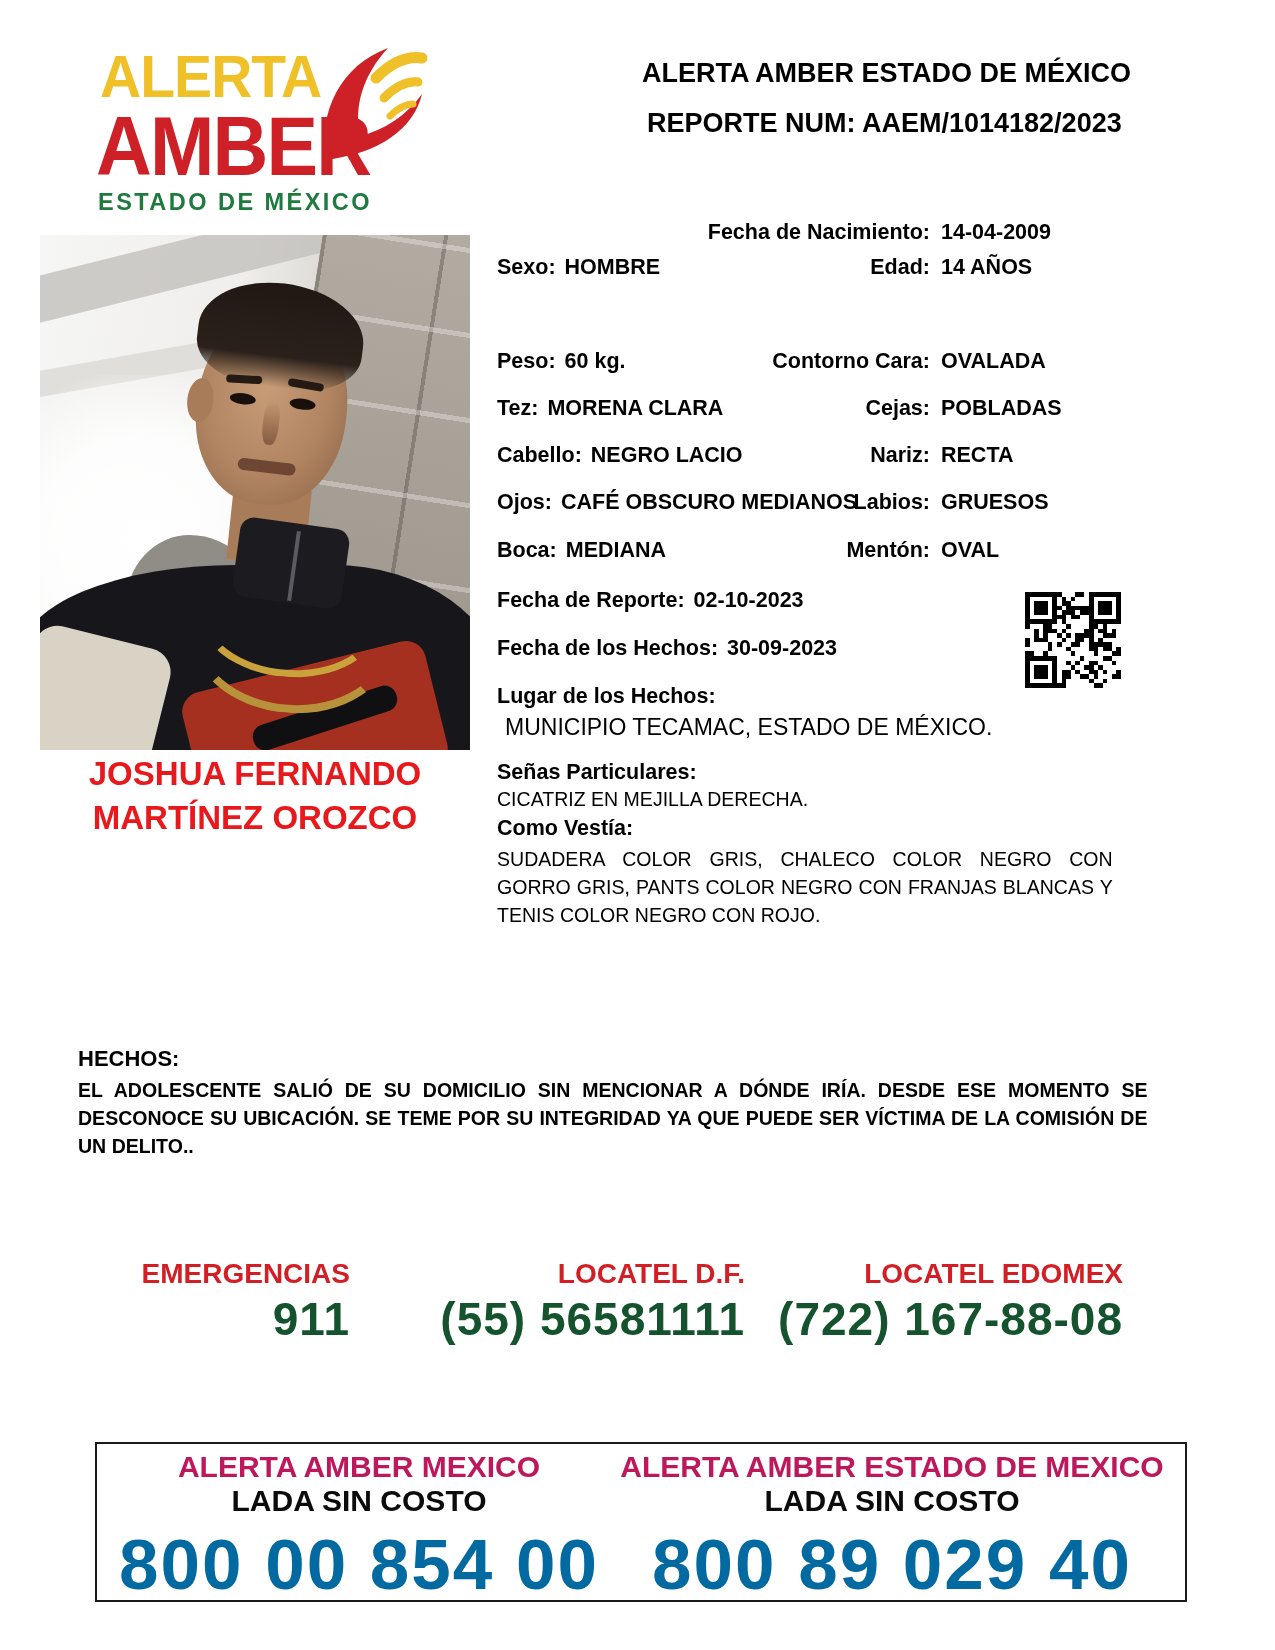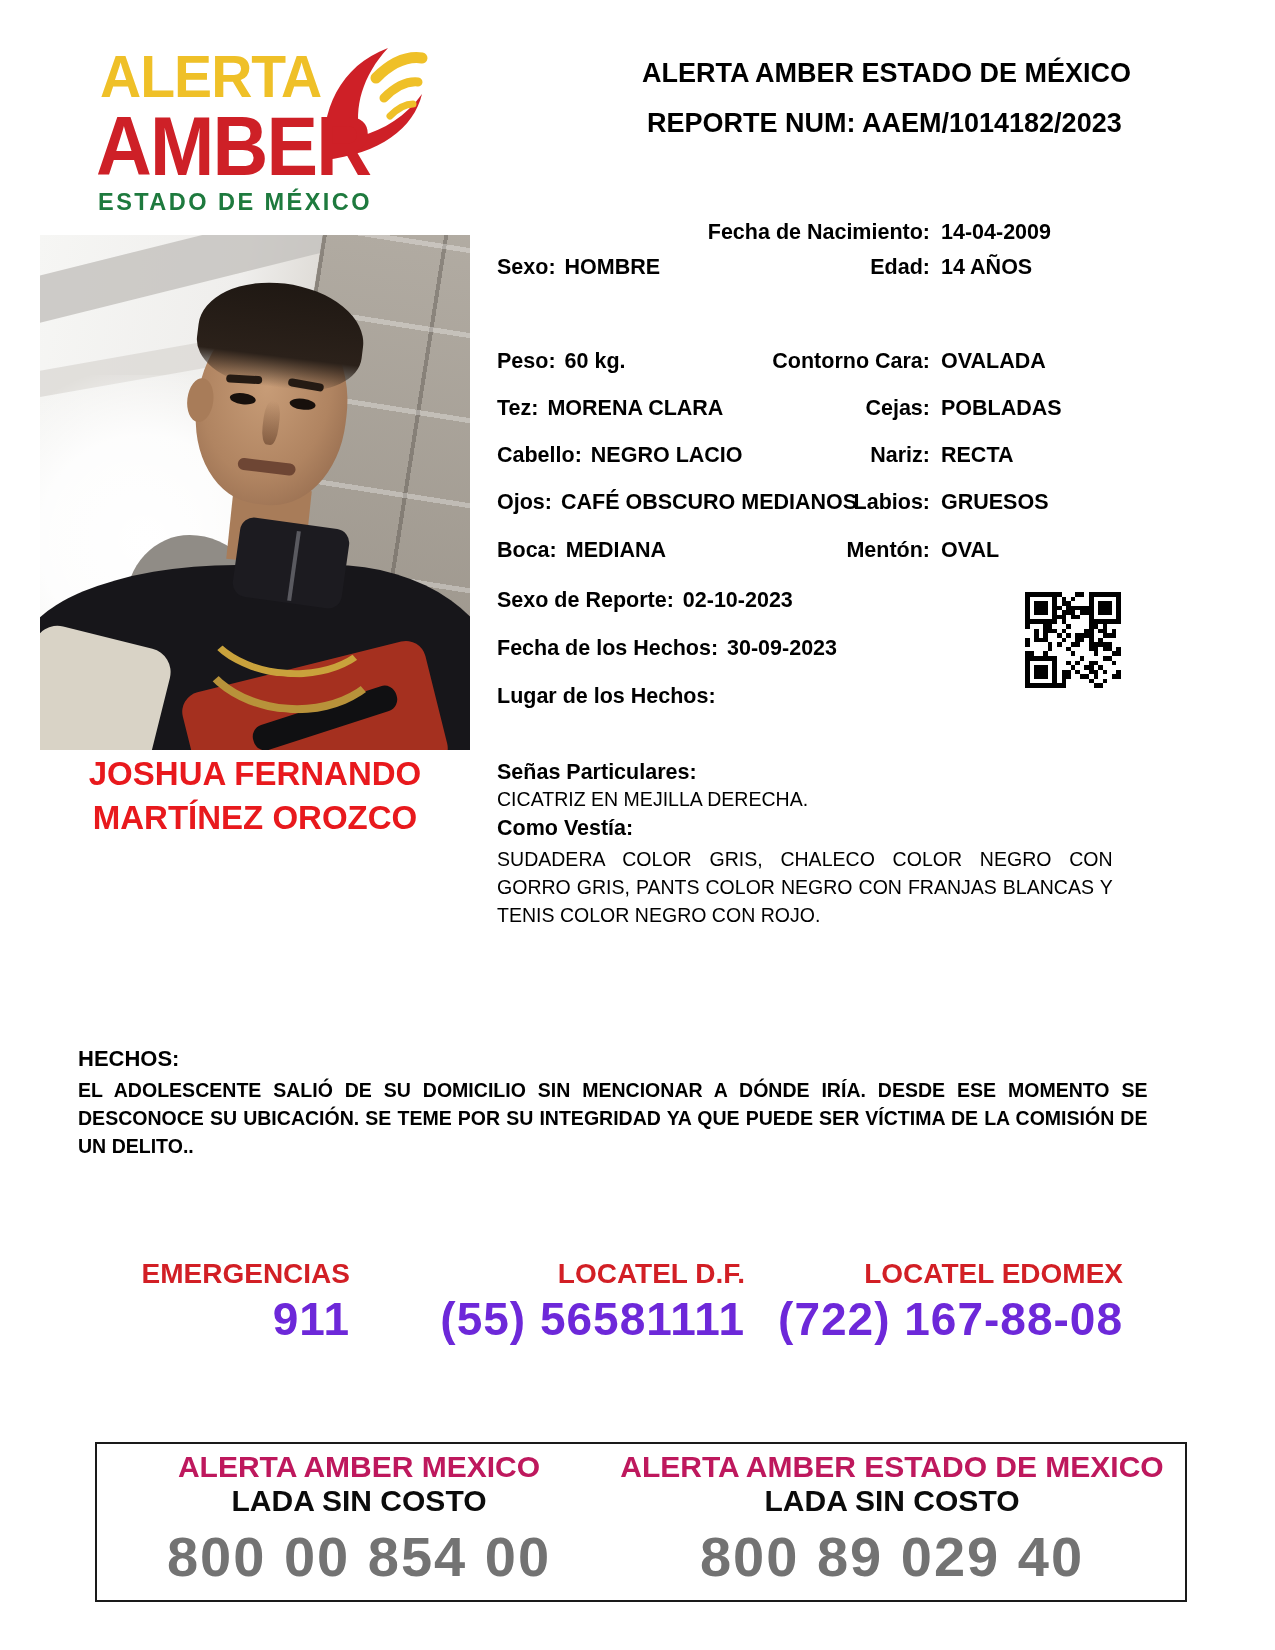--- a/index.html
+++ b/index.html
@@ -87,33 +87,33 @@
   .qr{left:1025px;top:592px;width:96px;height:96px;}
 
   
   .hechos-label{left:78px;top:1046px;font-size:22px;font-weight:bold;}
   .hechos-text{left:78px;top:1076px;width:1150px;font-size:21px;line-height:28px;font-weight:600;
                text-align:justify;transform:scaleX(.93);transform-origin:left top;}
 
   
   .contact{position:absolute;top:1258px;text-align:right;}
   .contact .clabel{color:#D21F25;font-weight:bold;font-size:28px;}
-  .contact .cnumber{color:#6d28d9;font-weight:bold;font-size:46px;margin-top:2px;letter-spacing:1px;}
+  .contact .cnumber{color:#14532d;font-weight:bold;font-size:46px;margin-top:2px;letter-spacing:1px;}
   .c1{left:60px;width:290px;}
   .c2{left:400px;width:345px;}
   .c3{left:758px;width:365px;}
 
   
   .footer{left:95px;top:1442px;width:1088px;height:156px;border:2px solid #1a1a1a;background:#fff;}
   .fcol{position:absolute;top:6px;text-align:center;}
   .fleft{left:12px;width:500px;}
   .fright{left:512px;width:566px;}
   .ftitle{color:#be185d;font-weight:bold;font-size:30px;white-space:nowrap;}
   .fsub{color:#0b0b0b;font-weight:bold;font-size:30px;margin-top:0px;}
-  .fnum{color:#737373;font-weight:bold;font-size:56px;margin-top:6px;letter-spacing:2px;white-space:nowrap;}
+  .fnum{color:#0369a1;font-weight:bold;font-size:71px;margin-top:6px;letter-spacing:2px;white-space:nowrap;}
 </style>
 </head>
 <body>
 
 <div class="page">
 
   <div class="abs logo">
     <div class="logo-alerta">ALERTA</div>
     <svg class="logo-swoosh" viewBox="0 0 120 130">
       <path d="M14,128 C10,78 30,34 78,16 C52,44 44,76 50,104 C74,98 96,84 112,62 C104,96 70,122 14,128 Z" fill="#CE2027"></path>
@@ -210,32 +210,33 @@
     <span class="dl">
         <span>Boca:</span>
         <span>MEDIANA</span>
       </span>
     <span class="dr-label">Mentón:</span>
     <span class="dr-value">OVAL</span>
   </div>
 
   <div class="drow" style="top:588px;">
     <span class="dl">
-        <span>Sexo de Reporte:</span>
+        <span>Fecha de Reporte:</span>
         <span>02-10-2023</span>
       </span>
   </div>
   <div class="drow" style="top:636px;">
     <span class="dl">
         <span>Fecha de los Hechos:</span>
         <span>30-09-2023</span>
       </span>
   </div>
 
   <div class="sect-label" style="top:684px;">Lugar de los Hechos:</div>
+  <div class="place-value">MUNICIPIO TECAMAC, ESTADO DE MÉXICO.</div>
 
   <div class="sect-label" style="top:760px;">Señas Particulares:</div>
   <div class="sect-value condensed" style="top:787px;">CICATRIZ EN MEJILLA DERECHA.</div>
 
   <div class="sect-label" style="top:816px;">Como Vestía:</div>
   <div class="clothing">SUDADERA  COLOR GRIS, CHALECO  COLOR NEGRO CON GORRO GRIS, PANTS   COLOR NEGRO CON FRANJAS BLANCAS Y  TENIS COLOR NEGRO CON ROJO.</div>
 
   <div class="abs qr">
     <svg viewBox="0 0 21 21" width="96" height="96" shape-rendering="crispEdges">
         <rect x="0" y="0" width="7" height="7" fill="#000"></rect>

